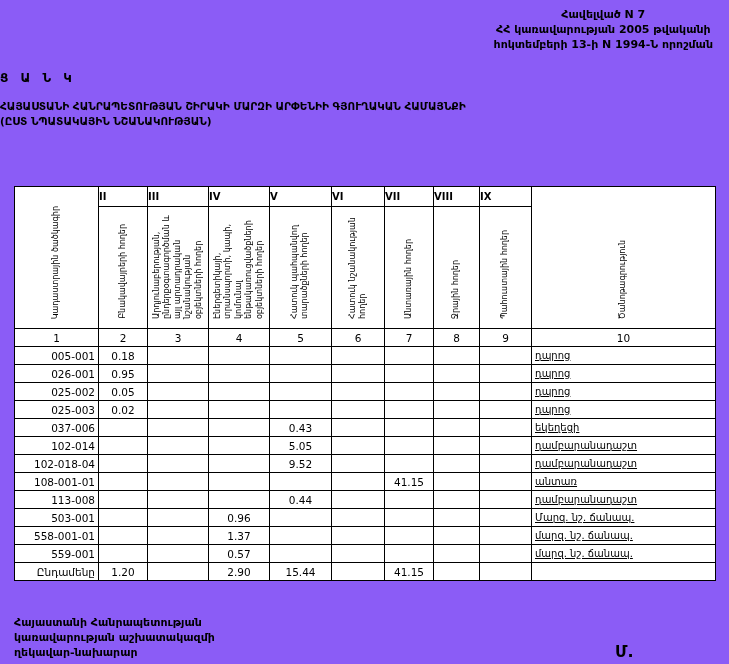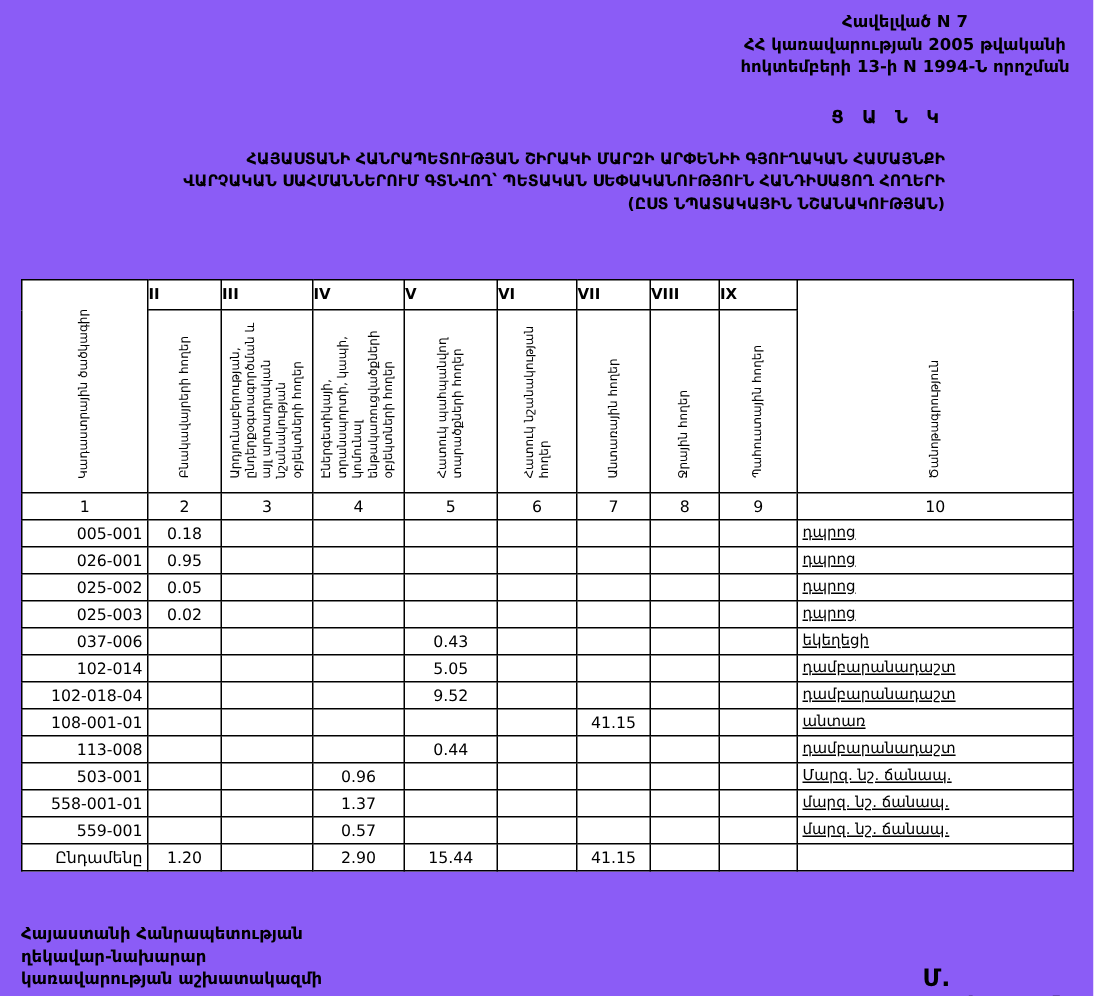--- a/index.html
+++ b/index.html
@@ -14,21 +14,21 @@
   .page { position: relative; width: 729px; height: 664px; background: #8b5cf6; }
 
   .appendix {
     position: absolute; top: 8px; right: 16px;
     text-align: center; font-weight: bold;
     font-size: 11px; line-height: 1.35;
   }
 
   .title-block {
     position: absolute; top: 70px; left: 0; width: 630px;
-    text-align: right; font-weight: bold;
+    text-align: left; font-weight: bold;
     font-size: 10.5px; line-height: 1.42;
   }
   .title-head { font-size: 12px; letter-spacing: 4px; margin-bottom: 12px; }
 
   table.land {
     position: absolute; top: 186px; left: 14px;
     width: 701px; border-collapse: collapse; table-layout: fixed;
     background: #fff;
   }
   table.land th, table.land td { border: 1px solid #000; overflow: hidden; }
@@ -75,21 +75,20 @@
 
   <div class="appendix">
     <div>Հավելված  N 7</div>
     <div>ՀՀ կառավարության 2005 թվականի</div>
     <div>հոկտեմբերի 13-ի N 1994-Ն որոշման</div>
   </div>
 
   <div class="title-block">
     <div class="title-head">Ց Ա Ն Կ</div>
     <div>ՀԱՅԱՍՏԱՆԻ ՀԱՆՐԱՊԵՏՈՒԹՅԱՆ ՇԻՐԱԿԻ ՄԱՐԶԻ ԱՐՓԵՆԻԻ ԳՅՈՒՂԱԿԱՆ ՀԱՄԱՅՆՔԻ</div>
-    <div>ՎԱՐՉԱԿԱՆ ՍԱՀՄԱՆՆԵՐՈՒՄ ԳՏՆՎՈՂ՝ ՊԵՏԱԿԱՆ ՍԵՓԱԿԱՆՈՒԹՅՈՒՆ ՀԱՆԴԻՍԱՑՈՂ ՀՈՂԵՐԻ</div>
     <div>(ԸՍՏ ՆՊԱՏԱԿԱՅԻՆ ՆՇԱՆԱԿՈՒԹՅԱՆ)</div>
   </div>
 
   <table class="land">
     <colgroup>
       <col style="width:84px">
         <col style="width:49px">
         <col style="width:61px">
         <col style="width:61px">
         <col style="width:62px">
@@ -310,18 +309,18 @@
           <td class="num-cell">41.15</td>
           <td class="num-cell"></td>
           <td class="num-cell"></td>
           <td class="note-cell"></td>
         </tr>
       </tbody>
   </table>
 
   <div class="footer-left">
     <div>Հայաստանի Հանրապետության</div>
+    <div>կառավարության աշխատակազմի</div>
     <div>ղեկավար-նախարար</div>
-    <div>կառավարության աշխատակազմի</div>
   </div>
   <div class="signature">Մ. Թոփուզյան</div>
 
 </div>
 
 </body></html>

